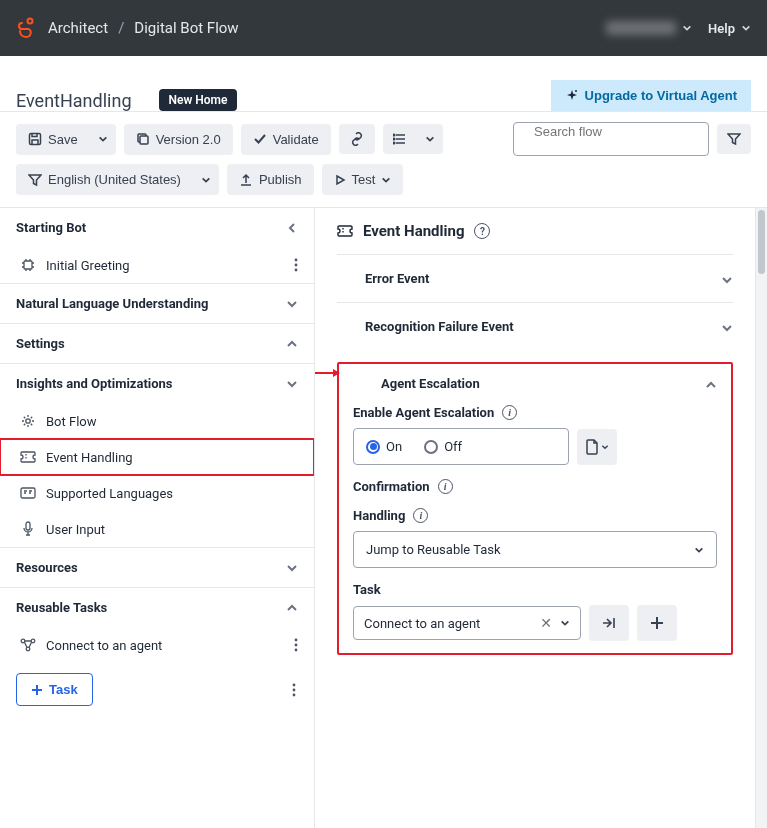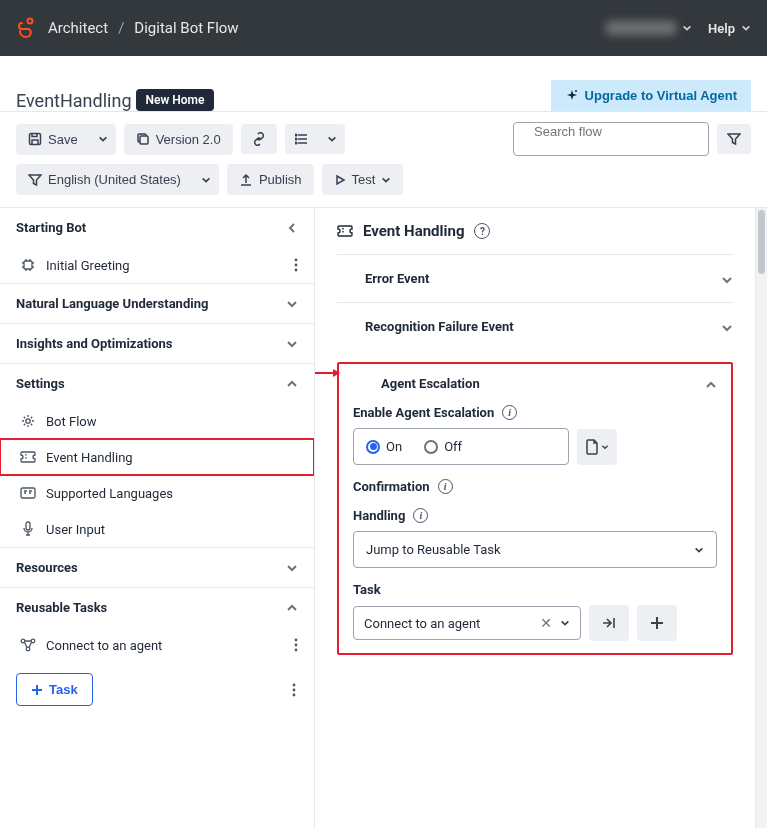--- a/index.html
+++ b/index.html
@@ -11,21 +11,21 @@
   .crumbs { display: flex; align-items: center; gap: 10px; font-size: 15px; }
   .crumbs .sep { color: #9ca3af; }
   .topbar-right { margin-left: auto; display: flex; align-items: center; gap: 16px; }
   .toplink { color: #e5e7eb; display: flex; align-items: center; gap: 6px; cursor: pointer; }
   .blurred { filter: blur(4px); background: rgba(200,200,200,0.4); width: 70px; height: 14px; border-radius: 2px; }
   .chev { width: 10px; height: 10px; display: inline-block; }
   
   
   .subheader { height: 56px; display: flex; align-items: flex-end; padding: 0 16px; border-bottom: 1px solid #e5e7eb; }
   .pagetitle { font-size: 18px; font-weight: 400; color: #374151; }
-  .badge-newhome { background: #1f2937; color: #fff; border-radius: 4px; padding: 4px 10px; font-size: 12px; font-weight: 600; margin-left: 4px; }
+  .badge-newhome { background: #1f2937; color: #fff; border-radius: 4px; padding: 4px 10px; font-size: 12px; font-weight: 600; margin-left: 27px; }
   .btn-upgrade { margin-left: auto; background: #cdeafc; color: #0369a1; border: none; border-radius: 0; padding: 8px 14px; font-size: 13px; font-weight: 600; display: flex; align-items: center; gap: 6px; cursor: pointer; }
   
   
   .toolbar { padding: 10px 16px 4px; display: flex; flex-wrap: wrap; gap: 8px; align-items: center; border-bottom: 1px solid #e5e7eb; }
   .btngroup { display: inline-flex; }
   .tbtn { background: #edeff2; border: none; border-radius: 4px; padding: 8px 12px; font-size: 13px; color: #374151; display: inline-flex; align-items: center; gap: 6px; cursor: pointer; }
   .tbtn.split-l { border-radius: 4px 0 0 4px; }
   .tbtn.split-r { border-radius: 0 4px 4px 0; padding: 8px 8px; }
   .tbtn.icon-only { padding: 8px 10px; }
   .searchbox { border: 1px solid #9ca3af; border-radius: 4px; height: 34px; width: 196px; display: flex; align-items: flex-start; padding: 0 10px; gap: 8px; color: #6b7280; }
@@ -133,20 +133,26 @@
         </svg>
     </button>
   </div>
   <button class="tbtn">
     <svg width="14" height="14" viewBox="0 0 14 14" fill="none" stroke="#374151" stroke-width="1.5">
         <rect x="4" y="4" width="8" height="8" rx="1"></rect>
         <path d="M4 10H3a1 1 0 01-1-1V3a1 1 0 011-1h6a1 1 0 011 1v1"></path>
       </svg>
     <span>Version 2.0</span>
   </button>
+  <button class="tbtn">
+    <svg width="14" height="14" viewBox="0 0 14 14" fill="none" stroke="#374151" stroke-width="2">
+        <path d="M2 7l3.5 3.5L12 3"></path>
+      </svg>
+    <span>Validate</span>
+  </button>
   <button class="tbtn icon-only">
     <svg width="16" height="14" viewBox="0 0 16 14" fill="none" stroke="#374151" stroke-width="1.5">
         <path d="M6 7a3 3 0 004 0l2-2a3 3 0 00-4-4l-1 1M10 7a3 3 0 00-4 0l-2 2a3 3 0 004 4l1-1"></path>
       </svg>
   </button>
   <div class="btngroup">
     <button class="tbtn split-l icon-only">
       <svg width="14" height="14" viewBox="0 0 14 14" fill="none" stroke="#374151" stroke-width="1.5">
           <path d="M3 3h9M3 7h9M3 11h9"></path>
           <circle cx="1" cy="3" r="0.8" fill="#374151"></circle>
@@ -234,32 +240,32 @@
     </div>
     <div class="section-hdr" style="border-top:1px solid #e5e7eb">
       <span>Natural Language Understanding</span>
       <span class="toggle">
           <svg width="12" height="12" viewBox="0 0 12 12" fill="none" stroke="#6b7280" stroke-width="2">
             <path d="M2 4l4 4 4-4"></path>
           </svg>
         </span>
     </div>
     <div class="section-hdr" style="border-top:1px solid #e5e7eb">
+      <span>Settings</span>
+      <span class="toggle">
+          <svg width="12" height="12" viewBox="0 0 12 12" fill="none" stroke="#6b7280" stroke-width="2">
+            <path d="M2 8l4-4 4 4"></path>
+          </svg>
+        </span>
+    </div>
+    <div class="section-hdr" style="border-top:1px solid #e5e7eb">
       <span>Insights and Optimizations</span>
       <span class="toggle">
           <svg width="12" height="12" viewBox="0 0 12 12" fill="none" stroke="#6b7280" stroke-width="2">
             <path d="M2 4l4 4 4-4"></path>
-          </svg>
-        </span>
-    </div>
-    <div class="section-hdr" style="border-top:1px solid #e5e7eb">
-      <span>Settings</span>
-      <span class="toggle">
-          <svg width="12" height="12" viewBox="0 0 12 12" fill="none" stroke="#6b7280" stroke-width="2">
-            <path d="M2 8l4-4 4 4"></path>
           </svg>
         </span>
     </div>
     <div class="tree-item sub">
       <span class="ic">
           <svg width="16" height="16" viewBox="0 0 16 16" fill="none" stroke="#4b5563" stroke-width="1.3">
             <circle cx="8" cy="8" r="2.2"></circle>
             <path d="M8 2v2M8 12v2M2 8h2M12 8h2M3.8 3.8l1.4 1.4M10.8 10.8l1.4 1.4M3.8 12.2l1.4-1.4M10.8 5.2l1.4-1.4"></path>
           </svg>
         </span>

